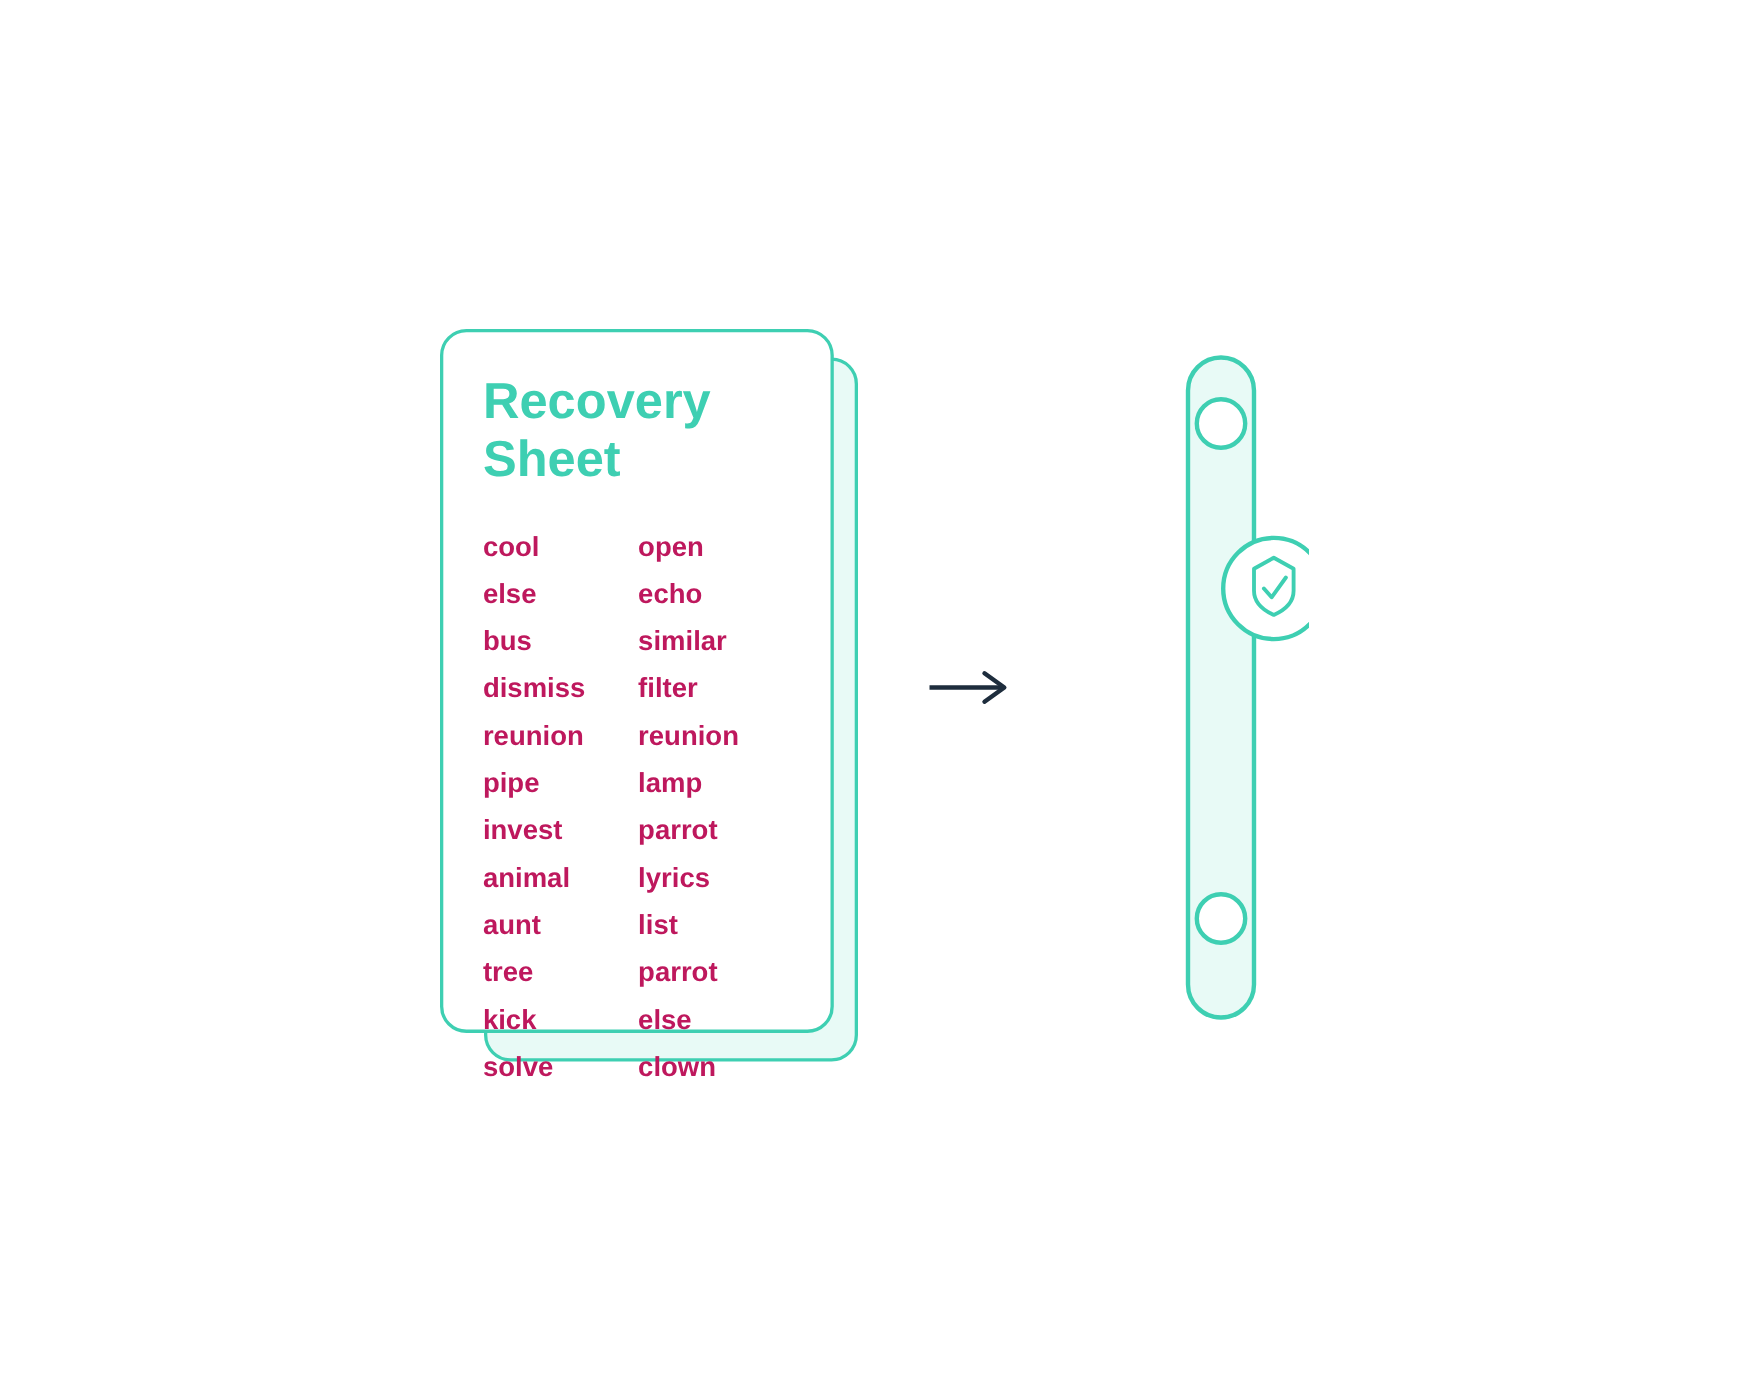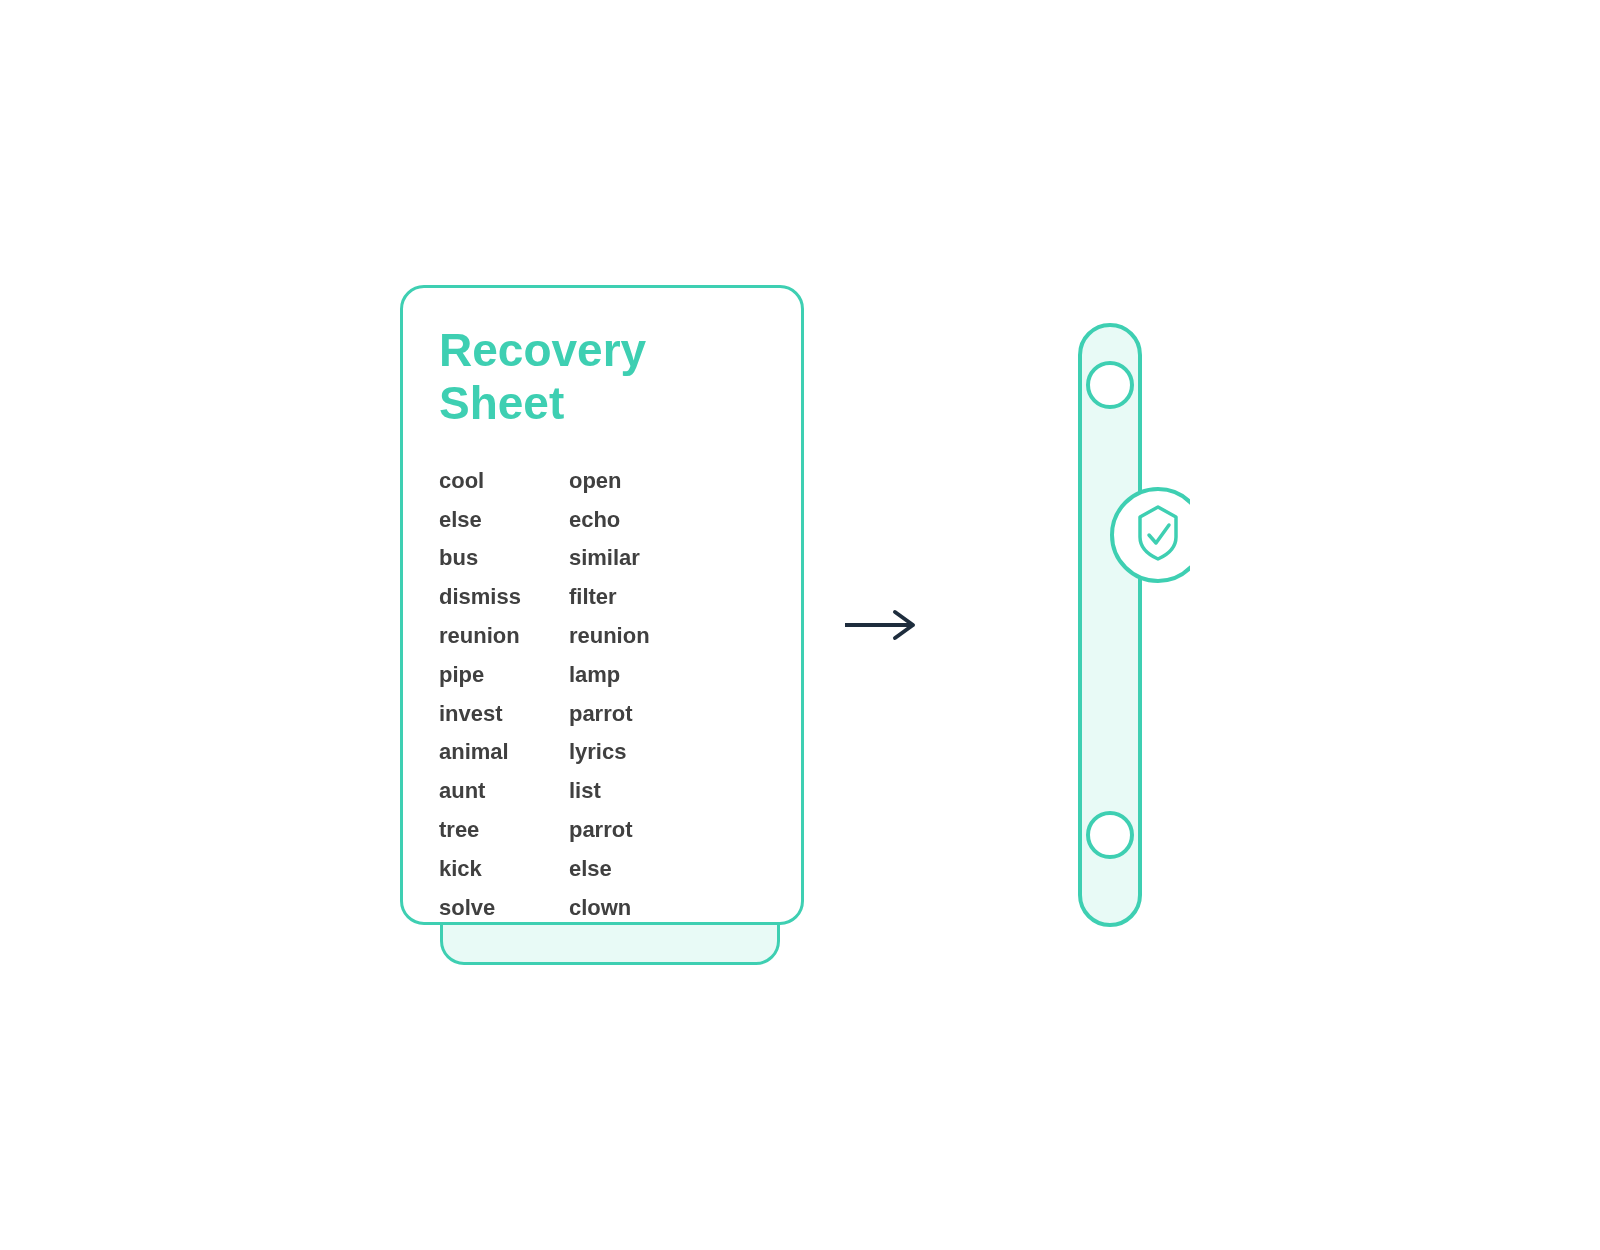--- a/index.html
+++ b/index.html
@@ -35,23 +35,23 @@
       left: 40px;
       width: 340px;
       height: 640px;
       background: #e8faf6;
       border: 3px solid #3ecfb2;
       border-radius: 24px;
     }
 
     .card-front {
       position: absolute;
-      top: 0;
+      top: 14px;
       left: 0;
-      width: 404px;
+      width: 358px;
       height: 640px;
       background: #ffffff;
       border: 3px solid #3ecfb2;
       border-radius: 24px;
       padding: 36px 36px 32px 36px;
       z-index: 1;
     }
 
     .card-title {
       font-size: 46px;
@@ -66,23 +66,23 @@
       gap: 48px;
     }
 
     .word-col {
       display: flex;
       flex-direction: column;
       gap: 8px;
     }
 
     .word {
-      font-size: 22px;
+      font-size: 25px;
       font-weight: 600;
-      color: #404040;
+      color: #be185d;
       line-height: 1.4;
     }
 
     
     .arrow-container {
       display: flex;
       align-items: center;
       justify-content: center;
       width: 100px;
     }

